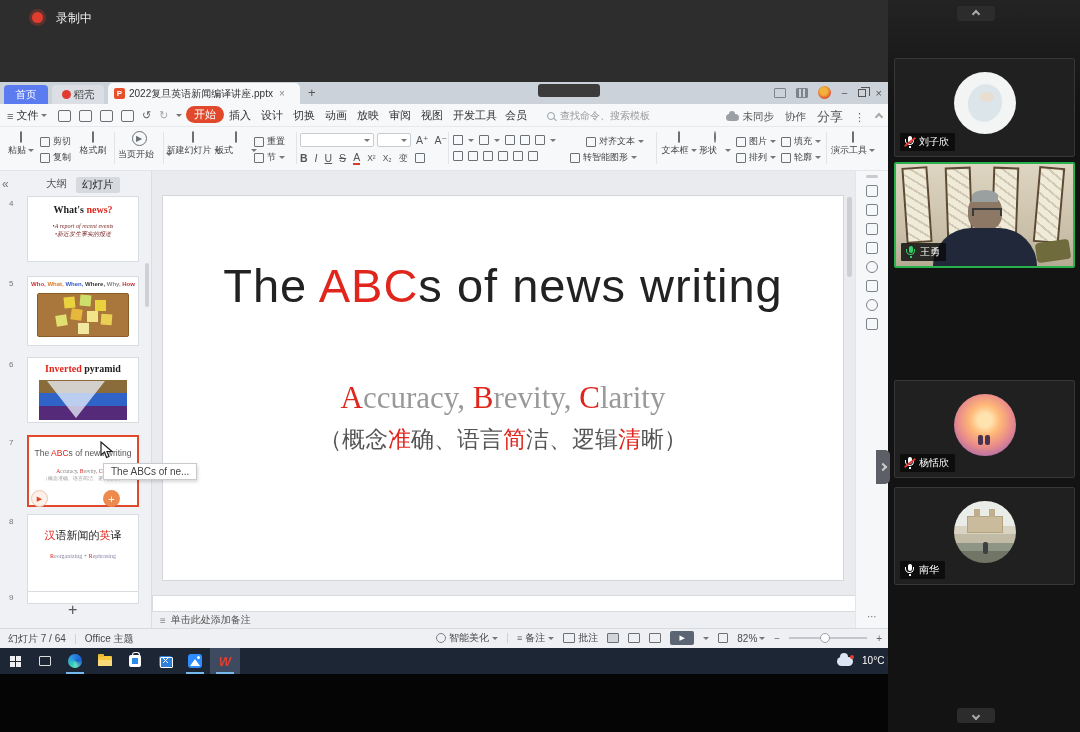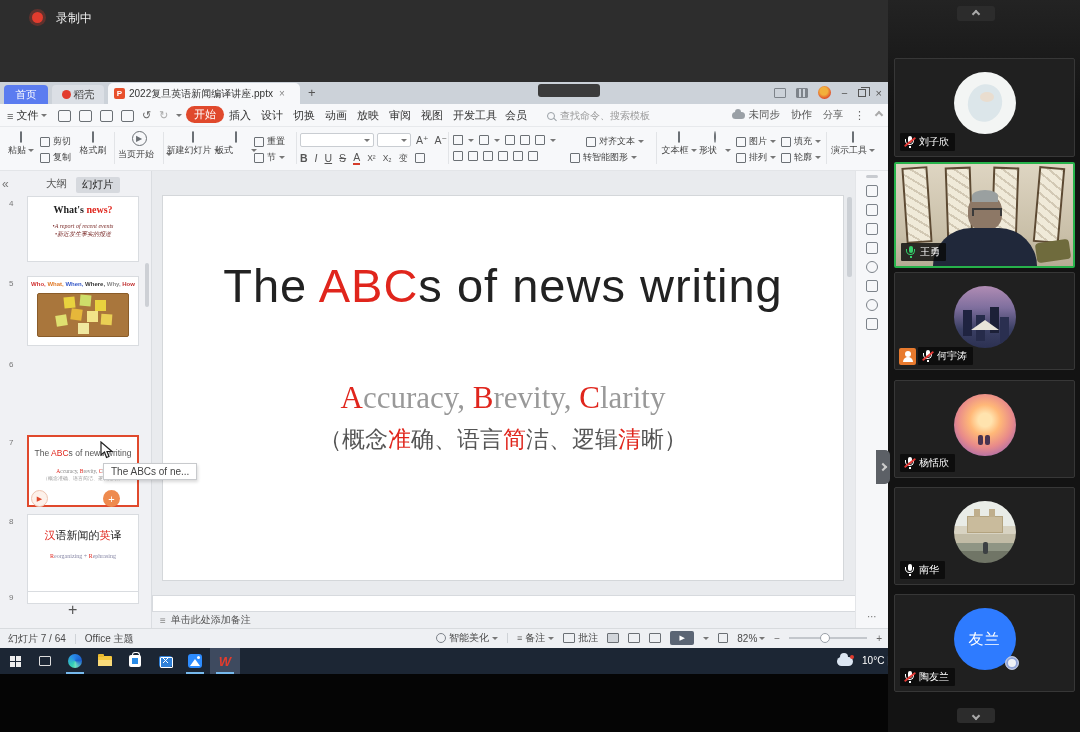--- a/index.html
+++ b/index.html
@@ -232,21 +232,21 @@
       <div class="f" style="position:absolute;left:547px;top:5px;gap:5px">
         <span class="mag"></span>
         <span style="font-size:10px;color:#999">查找命令、搜索模板</span>
       </div>
       <div class="f" style="position:absolute;right:6px;top:4px;gap:11px">
         <span class="f" style="gap:4px;font-size:10.5px;color:#555">
             <span class="gcl"></span>
             <span>未同步</span>
           </span>
         <span style="font-size:10.5px;color:#555">协作</span>
-        <span style="font-size:10px;color:#555">分享</span>
+        <span style="font-size:13px;color:#555">分享</span>
         <span style="color:#666;font-size:11px">⋮</span>
         <span class="chev u"></span>
       </div>
     </div>
 
     <div class="ribbon">
       <div class="rb-big" style="left:6px;top:5px;width:30px"><span class="rbic"></span><div class="lbl f" style="justify-content:center;gap:2px">
             <span>粘贴</span>
             <span class="cd"></span>
           </div></div>
@@ -395,20 +395,29 @@
           <span class="note" style="left:57px;top:6px;background:#e9d23e"></span>
           <span class="note" style="left:33px;top:15px;background:#e6b73a;transform:rotate(8deg)"></span>
           <span class="note" style="left:49px;top:17px;background:#f2e489"></span>
           <span class="note" style="left:18px;top:21px;background:#dfe070;transform:rotate(-9deg)"></span>
           <span class="note" style="left:63px;top:20px;background:#e9cf54;transform:rotate(4deg)"></span>
           <span class="note" style="left:40px;top:29px;background:#f0e8a0"></span>
         </div>
       </div>
 
       <span class="tnum" style="top:189px">6</span>
+      <div class="thumb" style="top:186px;height:66px">
+        <div style="text-align:center;margin-top:5px;font-family:'Liberation Serif',serif;font-weight:bold;font-size:10px"><span class="red">Inverted</span><span style="color:#222"> pyramid</span></div>
+        <div class="pyr">
+            <div class="r1"></div>
+            <div class="r2"></div>
+            <div class="r3"></div>
+            <div class="tri"></div>
+          </div>
+      </div>
 
       <span class="tnum" style="top:267px">7</span>
       <div class="thumb" style="top:264px;height:72px;border:2px solid #e0492c">
         <div style="text-align:center;margin-top:11px;font-size:8.5px;color:#555"><span>The </span><span class="red">ABC</span><span>s of news writing</span></div>
         <div style="text-align:center;margin-top:10px;font-family:'Liberation Serif',serif;font-size:5.5px"><span class="red">A</span><span style="color:#888">ccuracy, </span><span class="red">B</span><span style="color:#888">revity, </span><span class="red">C</span><span style="color:#888">lari</span></div>
         <div style="text-align:center;margin-top:1px;font-size:5px;color:#999;white-space:nowrap;overflow:hidden">（概念准确、语言简洁、逻辑清晰）</div>
       </div>
       <div class="roundbtn" style="left:31px;top:319px;background:#fdf1ea;border:1px solid #eec4b0">
           <span style="color:#e0492c;font-size:7px">▶</span>
         </div>
@@ -591,34 +600,20 @@
             <span class="mic green">
               <span class="b"></span>
               <span class="u"></span>
               <span class="s"></span>
             </span>
             <span>王勇</span>
           </span>
         </div>
     </div>
 
-    <div class="tile" style="top:272px;height:98px">
-      <div class="av av-he"></div>
-      <div class="plabel" style="left:4px;bottom:4px">
-          <span class="hostbadge"></span>
-          <span class="pseg">
-            <span class="mic muted">
-              <span class="b"></span>
-              <span class="u"></span>
-              <span class="s"></span>
-            </span>
-            <span>何宇涛</span>
-          </span>
-        </div>
-    </div>
 
     <div class="tile" style="top:380px;height:98px">
       <div class="av av-yang"></div>
       <div class="plabel">
           <span class="pseg">
             <span class="mic muted">
               <span class="b"></span>
               <span class="u"></span>
               <span class="s"></span>
             </span>
@@ -636,35 +631,19 @@
             <span class="mic">
               <span class="b"></span>
               <span class="u"></span>
               <span class="s"></span>
             </span>
             <span>南华</span>
           </span>
         </div>
     </div>
 
-    <div class="tile" style="top:594px;height:98px">
-      <div class="av av-tao">
-          <span>友兰</span>
-          <span class="seal"></span>
-        </div>
-      <div class="plabel">
-          <span class="pseg">
-            <span class="mic muted">
-              <span class="b"></span>
-              <span class="u"></span>
-              <span class="s"></span>
-            </span>
-            <span>陶友兰</span>
-          </span>
-        </div>
-    </div>
 
     <div class="chevbtn" style="top:708px">
         <span class="chev d"></span>
       </div>
   </div>
 
 </div>
 
 </body></html>

